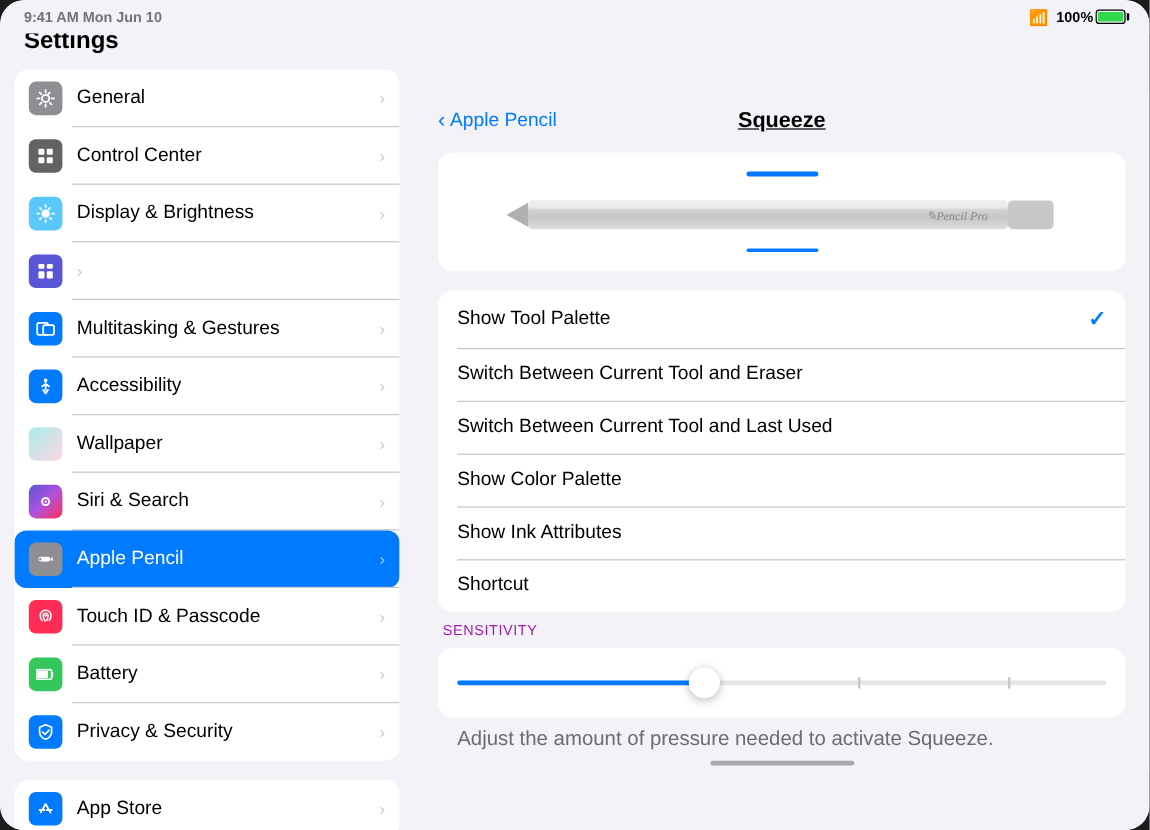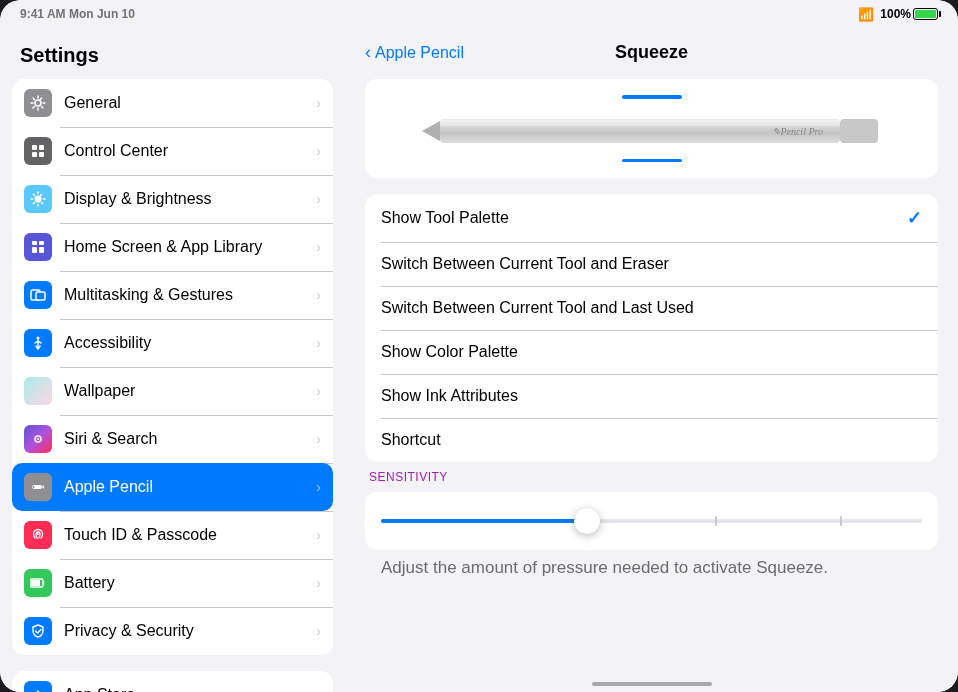--- a/index.html
+++ b/index.html
@@ -83,20 +83,21 @@
       height: 100%;
       background: #32d74b;
       border-radius: 1px;
     }
 
     
     .main-content {
       display: flex;
       flex: 1;
       overflow: hidden;
+      align-items: center;
     }
 
     
     .sidebar {
       width: 345px;
       background: #f2f2f7;
       flex-shrink: 0;
       overflow-y: auto;
       padding: 0 12px;
     }
@@ -202,20 +203,21 @@
       color: #007aff;
     }
 
     .detail-title {
       position: absolute;
       left: 50%;
       transform: translateX(-50%);
       font-size: 18px;
       font-weight: 700;
       color: #000;
+      text-decoration: underline;
     }
 
     
     .pencil-container {
       margin: 8px 20px 16px;
       background: #fff;
       border-radius: 12px;
       padding: 16px 20px;
       display: flex;
       flex-direction: column;
@@ -444,21 +446,20 @@
 
         <div class="sidebar-item">
           <div class="item-icon" style="background:#5856d6;">
             <svg width="16" height="16" viewBox="0 0 16 16" fill="white">
               <rect x="2" y="2" width="5" height="4" rx="1" fill="white"></rect>
               <rect x="9" y="2" width="5" height="4" rx="1" fill="white"></rect>
               <rect x="2" y="8" width="5" height="6" rx="1" fill="white"></rect>
               <rect x="9" y="8" width="5" height="6" rx="1" fill="white"></rect>
             </svg>
           </div>
-          <span class="item-label">Home Screen &amp; App Library</span>
           <span class="item-chevron">›</span>
         </div>
 
         <div class="sidebar-item">
           <div class="item-icon icon-blue">
             <svg width="16" height="16" viewBox="0 0 16 16" fill="white">
               <rect x="1" y="3" width="9" height="10" rx="1.5" fill="none" stroke="white" stroke-width="1.5"></rect>
               <rect x="6" y="5" width="9" height="8" rx="1.5" fill="#007aff" stroke="white" stroke-width="1.5"></rect>
             </svg>
           </div>

